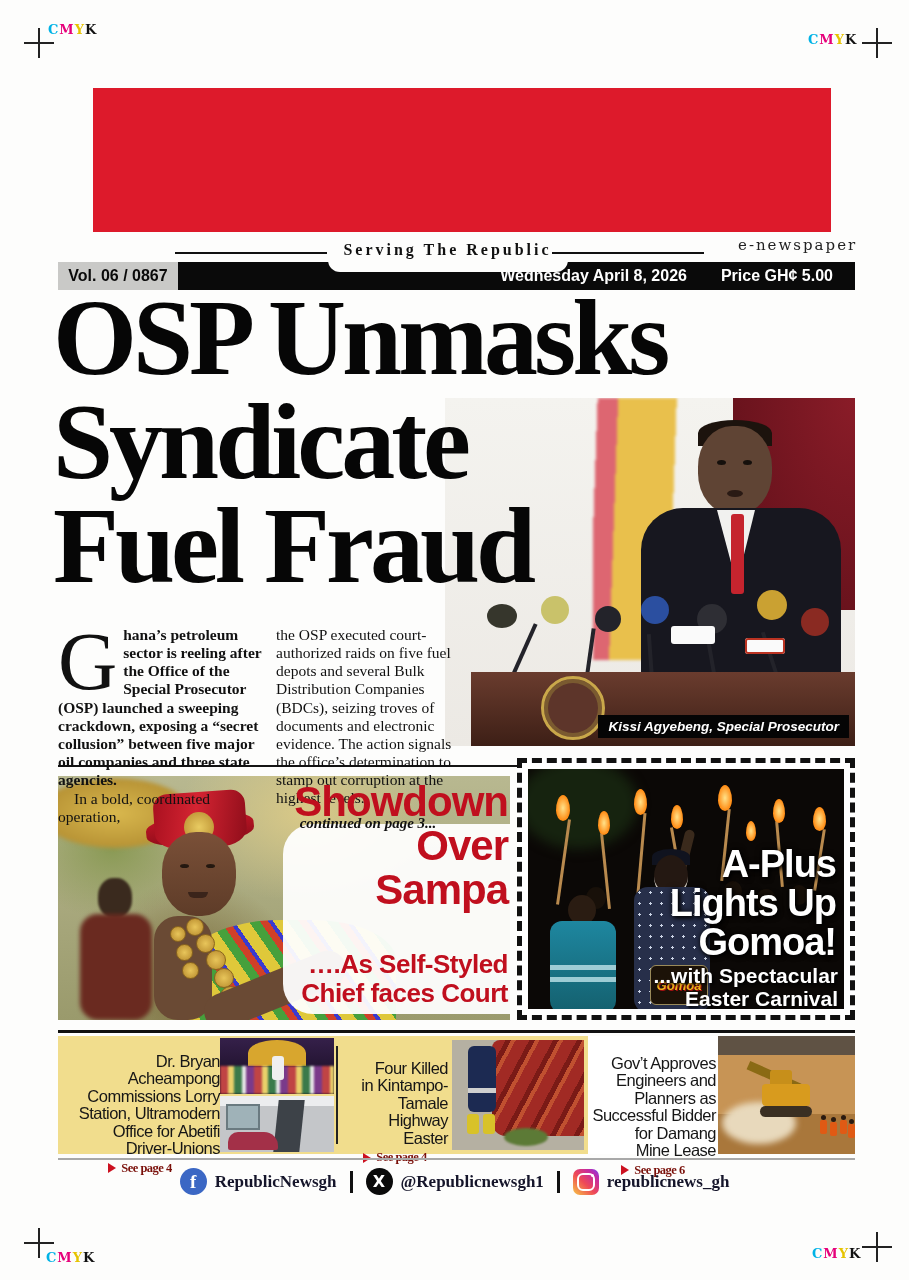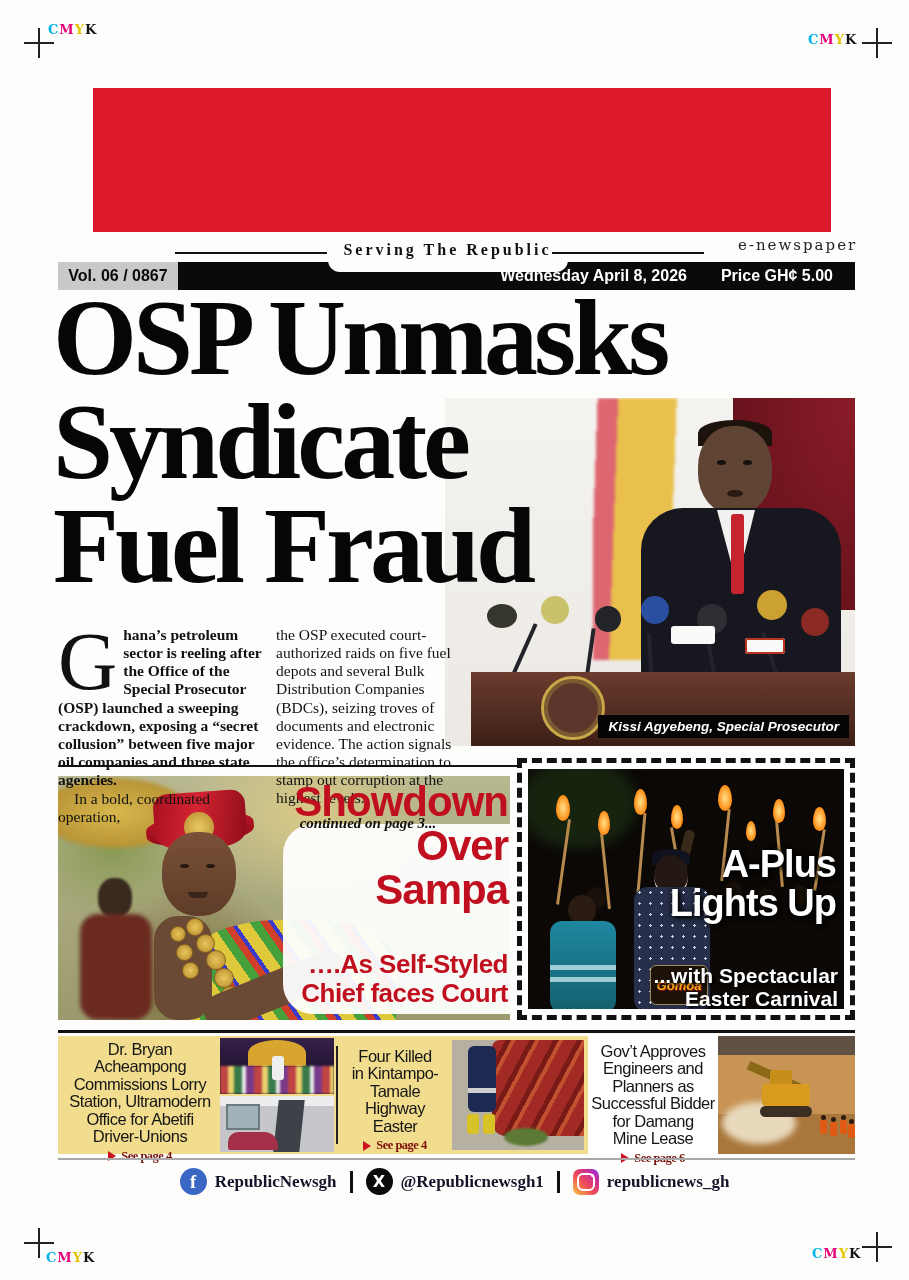--- a/index.html
+++ b/index.html
@@ -144,22 +144,22 @@
     font:bold 38px/1.02 "Liberation Sans",sans-serif;letter-spacing:-1px;
     text-shadow:2px 2px 4px #000,0 0 6px rgba(0,0,0,.8);}
   .aplus-sub{position:absolute;right:6px;top:196px;text-align:right;color:#fff;
     font:bold 21px/1.08 "Liberation Sans",sans-serif;
     text-shadow:2px 2px 3px #000;}
 
   
   .stripline{left:58px;top:1030px;width:797px;height:3px;background:#111;}
   .strip{left:58px;top:1036px;width:797px;height:118px;background:#fff;}
   .yellowpanel{position:absolute;left:0;top:0;width:530px;height:118px;background:#f1dd8d;}
-  .stitle{position:absolute;color:#161616;text-align:center;
-    font:16.5px/1.06 "Liberation Sans",sans-serif;letter-spacing:-0.5px;}
+  .stitle{position:absolute;color:#161616;text-align:right;
+    font:16.5px/1.06 "Liberation Sans",sans-serif;letter-spacing:-0.5px;margin-top:12px;}
   .seepage{display:flex;align-items:center;justify-content:center;gap:5px;margin-top:3px;
     font:bold 12.5px "Liberation Serif",serif;color:#7a100a;}
   .tri{width:0;height:0;border-left:8px solid #cc1120;border-top:5px solid rgba(0,0,0,0);
     border-bottom:5px solid rgba(0,0,0,0);}
   .ph{position:absolute;overflow:hidden;}
   .vline{position:absolute;left:278px;top:10px;width:2px;height:98px;background:#222;}
   .whitepanel{position:absolute;left:530px;top:0;width:130px;height:118px;background:#fff;}
 
   .ph-lorry-top{left:162px;top:2px;width:114px;height:56px;background:linear-gradient(#35204a,#140a1c);}
   .g-umb{position:absolute;left:28px;top:2px;width:58px;height:26px;border-radius:50% 50% 0 0;background:#d8a62e;}
@@ -354,20 +354,21 @@
       <div class="man-head"></div>
       <div class="man-body"></div>
       <div class="woman-head"></div>
       <div class="woman-body"></div>
       <div class="woman-stripe" style="top:196px;"></div>
       <div class="woman-stripe" style="top:208px;"></div>
       <div class="gomoa-badge">Gomoa</div>
       <div class="aplus-head">
         <div>A-Plus</div>
         <div>Lights Up</div>
+        <div>Gomoa!</div>
       </div>
       <div class="aplus-sub">
         <div>...with Spectacular</div>
         <div>Easter Carnival</div>
       </div>
     </div>
   </div>
 
   <div class="abs stripline"></div>
   <div class="abs strip">

